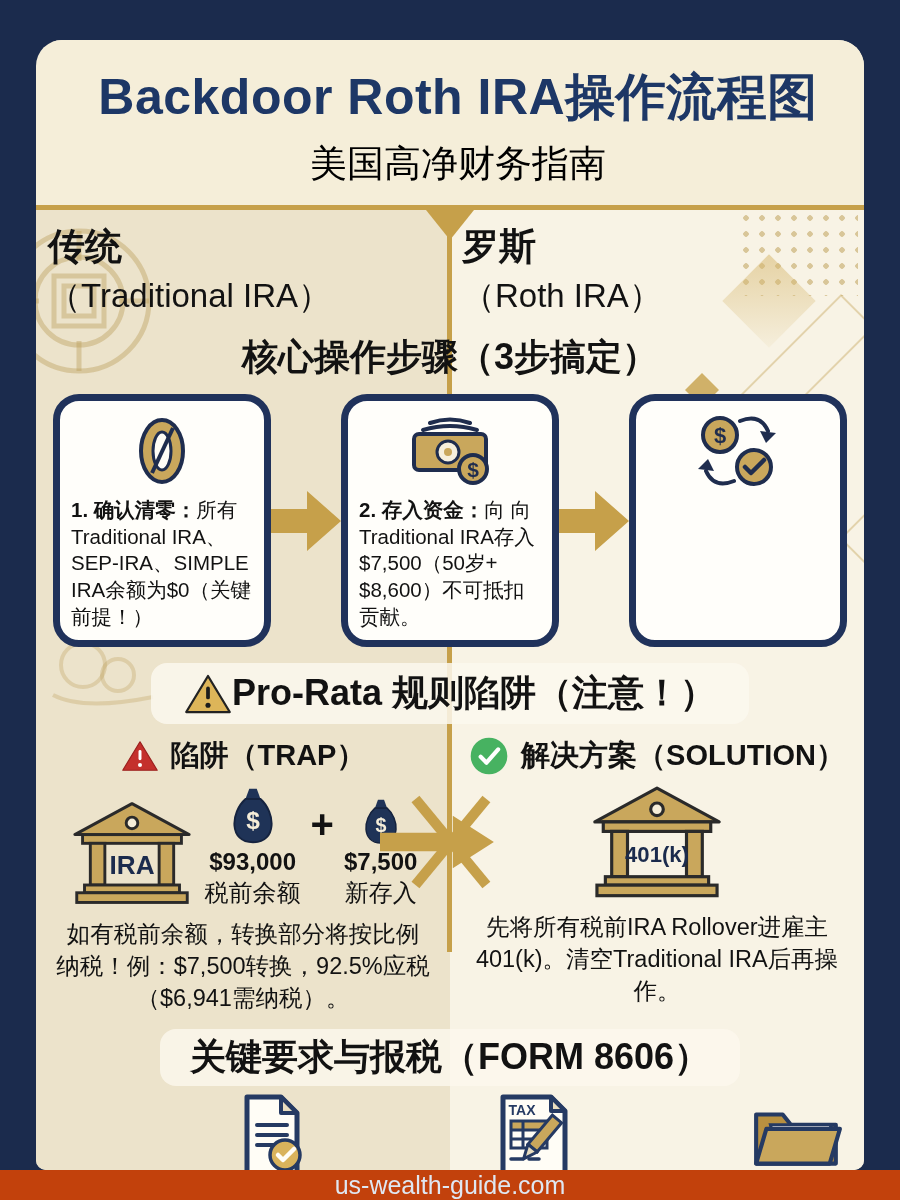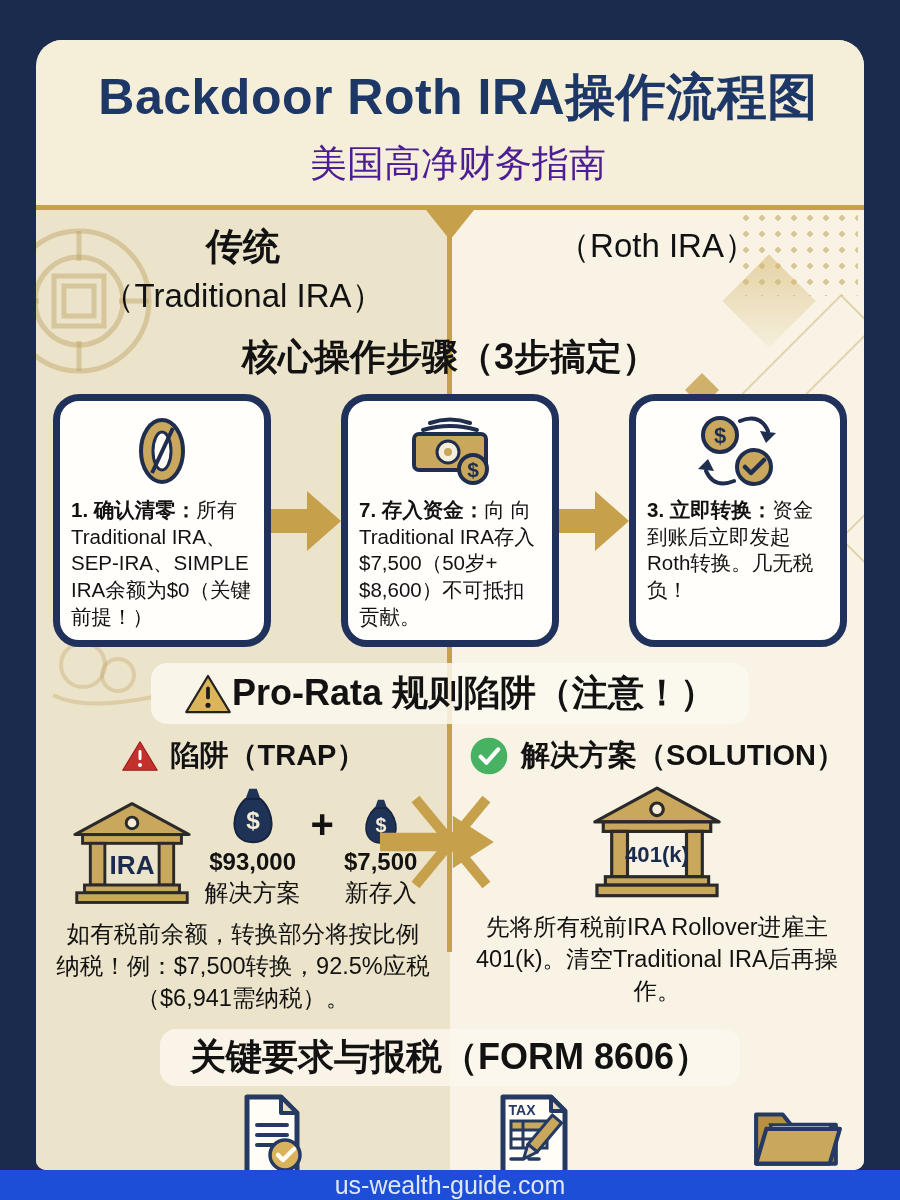--- a/index.html
+++ b/index.html
@@ -10,21 +10,21 @@
     color:#121212;
   }
   .card{
     position:absolute;left:36px;top:40px;width:828px;height:1130px;
     border-radius:26px 26px 10px 10px;overflow:hidden;
     display:flex;flex-direction:column;background:#f5eed9;
   }
   
   .hdr{background:#f5eed9;text-align:center;padding:24px 10px 16px;margin-left:16px;}
   .hdr-title{font-size:50px;font-weight:bold;color:#1d3766;letter-spacing:.5px;}
-  .hdr-sub{font-size:37px;color:#4c1d95;margin-top:8px;}
+  .hdr-sub{font-size:37px;color:#000000;margin-top:8px;}
   .gold-line{height:5px;background:#c6a04a;}
   
   .main{
     flex:1;position:relative;overflow:hidden;
     background:linear-gradient(90deg,#ece3cb 0,#ece3cb 50%,#f8f3e5 50%,#f8f3e5 100%);
   }
   .divider{position:absolute;left:calc(50% - 3px);top:0;width:5px;height:742px;background:#c6a04a;z-index:1;}
   .divider-tri{position:absolute;left:50%;top:0;transform:translateX(-50%);width:0;height:0;
     border-left:24px solid transparent;border-right:24px solid transparent;border-top:30px solid #c6a04a;z-index:1;}
   
@@ -34,21 +34,21 @@
     background-size:16px 16px;}
   .diamond{transform:rotate(45deg);background:linear-gradient(135deg,rgba(214,183,110,.55),rgba(214,183,110,.08));}
   .d1{right:62px;top:58px;width:66px;height:66px;}
   .d2{right:150px;top:168px;width:24px;height:24px;background:rgba(198,160,74,.8);}
   .d3{right:92px;top:230px;width:46px;height:46px;}
   .chev{border:2px solid rgba(200,170,100,.45);background:none;}
   .c1{right:-64px;top:120px;width:170px;height:170px;transform:rotate(45deg);}
   .c2{right:-96px;top:152px;width:170px;height:170px;transform:rotate(45deg);}
   
   .col-row{display:flex;margin-top:12px;position:relative;z-index:2;}
-  .col{flex:1;text-align:center;}
+  .col{flex:1;padding-left:12px;}
   .col-t{font-size:37px;font-weight:bold;}
   .col-s{font-size:33px;margin-top:2px;}
   .sec-title{position:relative;z-index:2;text-align:center;font-size:36px;font-weight:bold;margin-top:14px;}
   
   .steps{display:flex;justify-content:center;align-items:stretch;margin-top:12px;padding:0 14px;position:relative;z-index:2;}
   .sbox{width:218px;background:#fffefa;border:7px solid #20325b;border-radius:26px;
     padding:12px 11px 10px;box-sizing:border-box;}
   .sicon{height:76px;display:flex;align-items:center;justify-content:center;}
   .stext{font-size:20.5px;line-height:1.3;margin-top:8px;}
   .slead{font-weight:bold;}
@@ -70,21 +70,21 @@
   .sol-bank{display:flex;justify-content:center;margin-top:8px;}
   .blocked{position:absolute;left:calc(50% - 70px);top:60px;z-index:3;}
   
   .tax-title{position:relative;z-index:2;width:fit-content;margin:14px auto 0;
     background:rgba(252,248,238,.8);border-radius:16px;padding:4px 30px;
     font-size:36px;font-weight:bold;}
   .tax-row{display:flex;margin-top:6px;padding:0 12px 8px;position:relative;z-index:2;}
   .tax-item{flex:1;text-align:center;padding:0 8px;}
   .tax-icon{height:86px;display:flex;align-items:center;justify-content:flex-end;}
   
-  .footer{position:absolute;left:0;right:0;bottom:0;height:30px;background:#1d4ed8;
+  .footer{position:absolute;left:0;right:0;bottom:0;height:30px;background:#c2410c;
     display:flex;align-items:center;justify-content:center;z-index:5;}
   .footer span{color:#dfe7f2;font-size:25px;}
 </style>
 </head>
 <body>
 
 <div class="card">
 
   <div class="hdr">
     <div class="hdr-title">Backdoor Roth IRA操作流程图</div>
@@ -126,20 +126,21 @@
 
     <div class="divider"></div>
     <div class="divider-tri"></div>
 
     <div class="col-row">
       <div class="col">
         <div class="col-t">传统</div>
         <div class="col-s">（Traditional IRA）</div>
       </div>
       <div class="col">
+        <div class="col-t">罗斯</div>
         <div class="col-s">（Roth IRA）</div>
       </div>
     </div>
 
     <div class="sec-title">核心操作步骤（3步搞定）</div>
 
     <div class="steps">
       <div class="sbox">
         <div class="sicon">
           <svg width="56" height="72" viewBox="0 0 56 72">
@@ -160,41 +161,40 @@
           <svg width="100" height="74" viewBox="0 0 100 74">
             <path d="M30 9 Q50 2 70 9" fill="none" stroke="#1f2d4e" stroke-width="4" stroke-linecap="round"></path>
             <path d="M23 16 Q50 8 77 16" fill="none" stroke="#1f2d4e" stroke-width="4" stroke-linecap="round"></path>
             <rect x="14" y="20" width="72" height="36" rx="5" fill="#c9a75c" stroke="#1f2d4e" stroke-width="4"></rect>
             <circle cx="48" cy="38" r="11" fill="#f6efdc" stroke="#1f2d4e" stroke-width="3"></circle>
             <circle cx="48" cy="38" r="4" fill="#c9a75c"></circle>
             <circle cx="73" cy="55" r="14" fill="#c9a75c" stroke="#1f2d4e" stroke-width="4"></circle>
             <text x="73" y="63" text-anchor="middle" font-size="21" font-weight="bold" fill="#1f2d4e">$</text>
           </svg>
         </div>
-        <div class="stext"><span class="slead">7. 存入资金：</span><span>向 向Traditional IRA存入$7,500（50岁+ $8,600）不可抵扣贡献。</span></div>
+        <div class="stext"><span class="slead">2. 存入资金：</span><span>向 向Traditional IRA存入$7,500（50岁+ $8,600）不可抵扣贡献。</span></div>
       </div>
 
       <svg class="flow-arrow" height="86" viewBox="0 0 70 86">
         <polygon points="0,31 36,31 36,13 70,43 36,73 36,55 0,55" fill="#c6a04a"></polygon>
       </svg>
 
       <div class="sbox">
         <div class="sicon">
           <svg width="96" height="80" viewBox="0 0 96 80">
             <path d="M50 10 Q70 2 78 20" fill="none" stroke="#1f2d4e" stroke-width="4" stroke-linecap="round"></path>
             <polygon points="70,20 86,22 76,32" fill="#1f2d4e"></polygon>
             <path d="M44 70 Q24 78 16 60" fill="none" stroke="#1f2d4e" stroke-width="4" stroke-linecap="round"></path>
             <polygon points="24,60 8,58 18,48" fill="#1f2d4e"></polygon>
             <circle cx="30" cy="24" r="17" fill="#c9a75c" stroke="#1f2d4e" stroke-width="4"></circle>
             <text x="30" y="32" text-anchor="middle" font-size="22" font-weight="bold" fill="#1f2d4e">$</text>
             <circle cx="64" cy="56" r="17" fill="#c9a75c" stroke="#1f2d4e" stroke-width="4"></circle>
             <path d="M55 56 l6 6 l13 -13" fill="none" stroke="#1f2d4e" stroke-width="4.5" stroke-linecap="round" stroke-linejoin="round"></path>
           </svg>
         </div>
-        <div class="stext"><span class="slead">3. 立即转换：</span><span>资金到账后立即发起Roth转换。几无税负！</span></div>
       </div>
     </div>
 
     <div class="pr-title">
       <svg width="48" height="44" viewBox="0 0 64 56">
         <path d="M32 4 L61 52 H3 Z" fill="#ddb559" stroke="#222" stroke-width="3" stroke-linejoin="round"></path>
         <rect x="29.5" y="18" width="5" height="17" rx="2.5" fill="#1c1c1c"></rect>
         <circle cx="32" cy="43" r="3.4" fill="#1c1c1c"></circle>
       </svg>
       <span>Pro-Rata 规则陷阱（注意！）</span>
@@ -221,21 +221,21 @@
             <rect x="16" y="88" width="98" height="8" fill="#c9a75c" stroke="#2a2a2a" stroke-width="3"></rect>
             <rect x="8" y="96" width="114" height="10" fill="#c9a75c" stroke="#2a2a2a" stroke-width="3"></rect>
           </svg>
           <div class="bagcol">
             <svg width="58" height="62" viewBox="0 0 60 66">
               <polygon points="22,16 26,5 34,5 38,16" fill="#1f3357"></polygon>
               <path d="M22 16 C6 30 4 62 30 62 C56 62 54 30 38 16 Z" fill="#1f3357" stroke="#15233f" stroke-width="2"></path>
               <text x="30" y="48" text-anchor="middle" font-size="26" font-weight="bold" fill="#f5edd8">$</text>
             </svg>
             <div class="amt">$93,000</div>
-            <div class="lbl">解决方案</div>
+            <div class="lbl">税前余额</div>
           </div>
           <div class="plus">+</div>
           <div class="bagcol">
             <svg width="46" height="50" viewBox="0 0 60 66">
               <polygon points="22,16 26,5 34,5 38,16" fill="#1f3357"></polygon>
               <path d="M22 16 C6 30 4 62 30 62 C56 62 54 30 38 16 Z" fill="#1f3357" stroke="#15233f" stroke-width="2"></path>
               <text x="30" y="48" text-anchor="middle" font-size="26" font-weight="bold" fill="#f5edd8">$</text>
             </svg>
             <div class="amt">$7,500</div>
             <div class="lbl">新存入</div>

